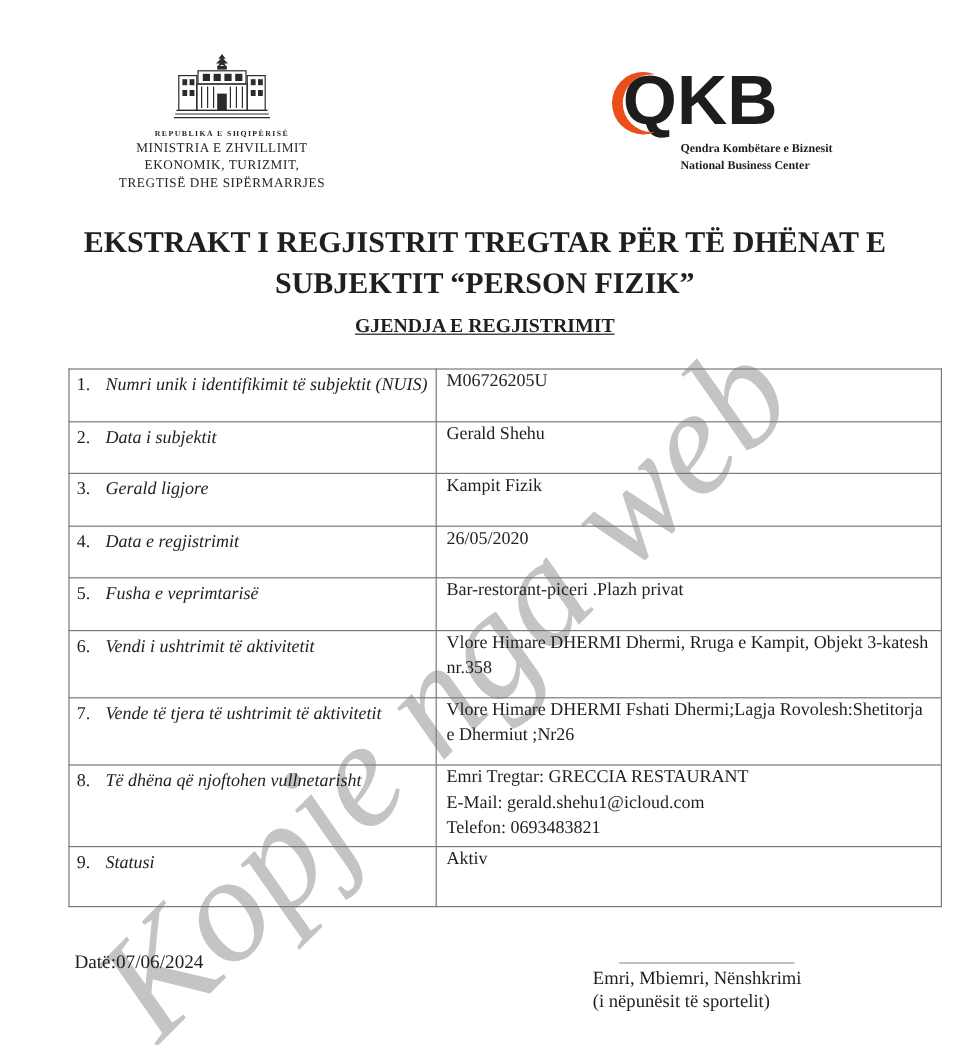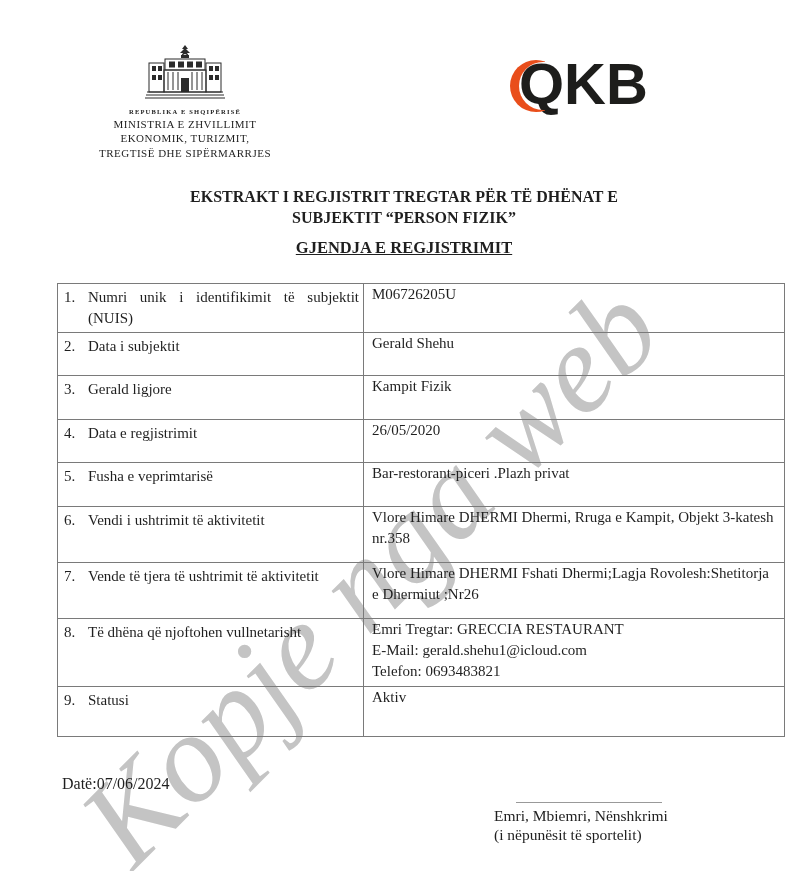--- a/index.html
+++ b/index.html
@@ -25,33 +25,33 @@
            white-space:pre-line; margin-top:2px; }
   .qkb { margin-left:auto; margin-right:90px; margin-top:12px; width:205px; }
   .qkb-mark { position:relative; height:58px; padding-left:6px; }
   .qkb-crescent { position:absolute; left:-4px; top:3px; }
   .qkb-text { font-family:"Liberation Sans", sans-serif; font-weight:bold;
               font-size:58px; line-height:55px; letter-spacing:0px; color:#1d1d1b; }
   .qkb-names { margin-top:4px; padding-left:54px; font-size:10px; font-weight:bold;
                line-height:1.35; color:#1d1d1b; }
 
   
-  .title { margin:26px auto 0 auto; width:680px; text-align:center; font-size:16px;
+  .title { margin:26px auto 0 auto; width:680px; text-align:center; font-size:25px;
            font-weight:bold; line-height:1.35; white-space:pre-line; }
   .subtitle { margin:9px auto 0 auto; text-align:center; font-size:16.5px; font-weight:bold;text-decoration:underline; }
 
   
   table.reg { border-collapse:collapse; margin:25px 0 0 57px; width:701px;
               table-layout:fixed; background:transparent; }
   table.reg td { border:1px solid #7a7a7a; vertical-align:top; font-size:15px; line-height:1.4; }
   td.lcell { width:295px; padding:3px 4px 3px 6px; }
   td.vcell { width:406px; padding:0 6px 3px 8px; white-space:pre-line; }
   .lc { display:flex; }
   .num { flex:none; width:24px; }
-  .lt { flex:1; text-align:justify; }
+  .lt { flex:1; text-align:justify;font-style:italic; }
 
   
   .date { margin:38px 0 0 62px; font-size:16px; }
   .sig { position:absolute; left:494px; top:802px; width:200px; font-size:15.5px; line-height:1.22; }
   .sig-line { width:146px; border-top:1.5px solid #999; margin-left:22px; margin-bottom:4px; }
 </style>
 </head>
 <body>
 
 <div class="page">
@@ -107,20 +107,24 @@
             <defs>
               <mask id="cresc-mask">
                 <rect x="0" y="0" width="36" height="56" fill="white"></rect>
                 <circle cx="34" cy="27" r="24" fill="black"></circle>
               </mask>
             </defs>
             <circle cx="27" cy="27" r="26" fill="#E94E1B" mask="url(#cresc-mask)"></circle>
           </svg>
           <span class="qkb-text">QKB</span>
         </div>
+        <div class="qkb-names">
+          <div>Qendra Kombëtare e Biznesit</div>
+          <div>National Business Center</div>
+        </div>
       </div>
 
     </header>
 
     <h1 class="title">EKSTRAKT I REGJISTRIT TREGTAR PËR TË DHËNAT E
 SUBJEKTIT “PERSON FIZIK”</h1>
     <h2 class="subtitle">GJENDJA E REGJISTRIMIT</h2>
 
     <table class="reg">
       <tbody>

